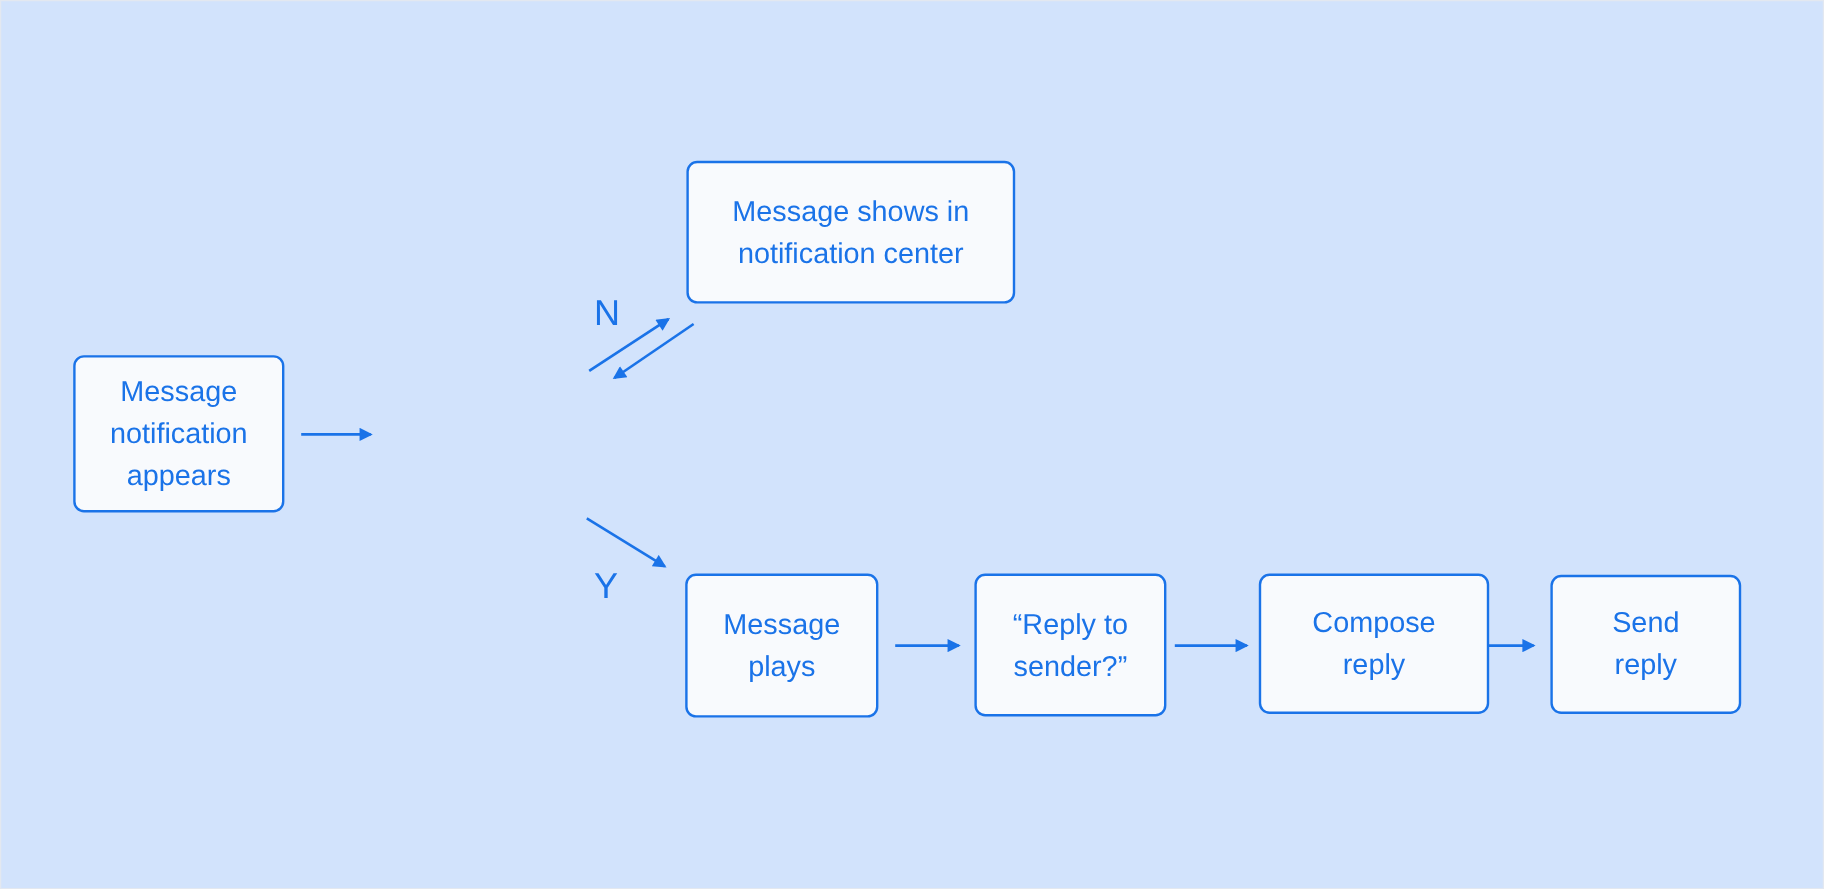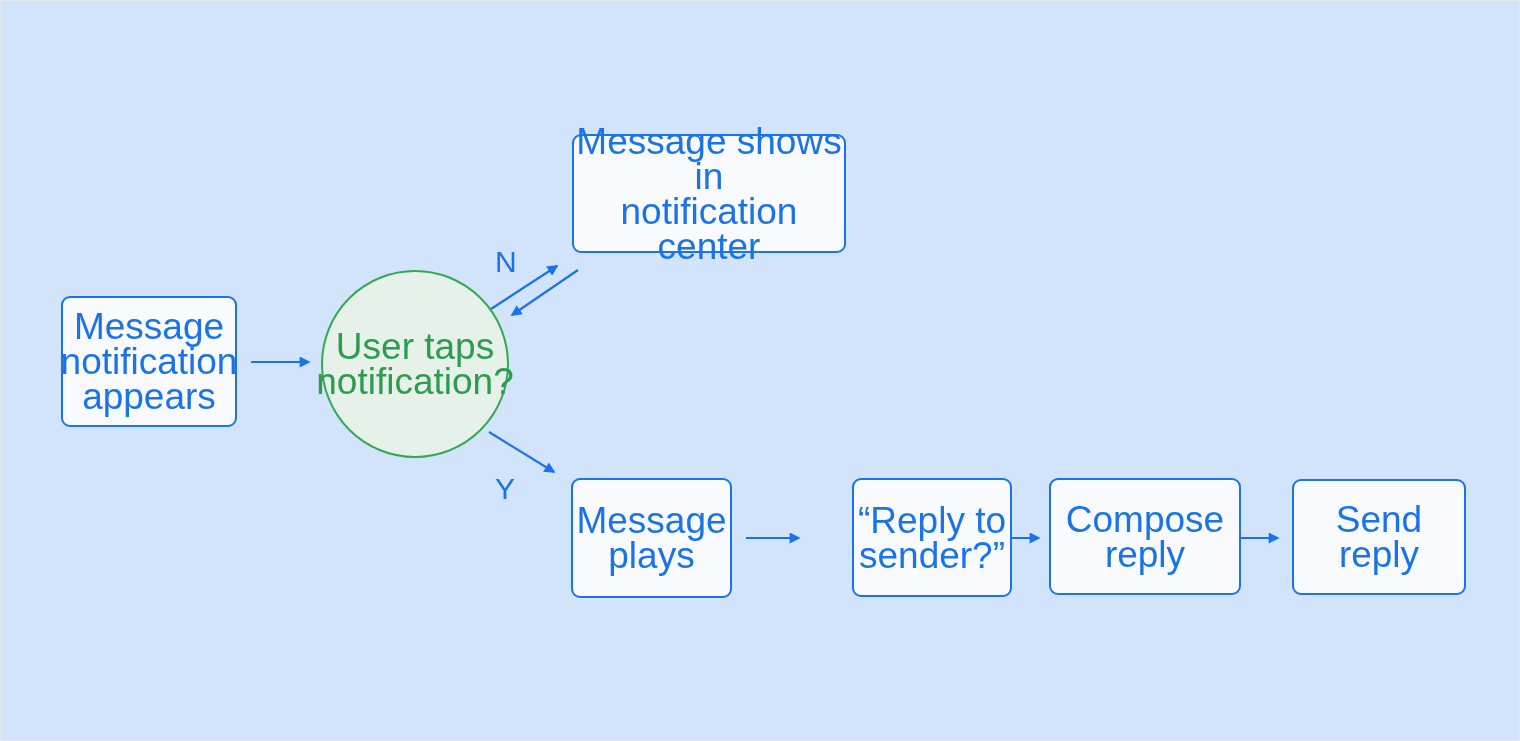--- a/index.html
+++ b/index.html
@@ -11,39 +11,39 @@
     box-sizing:border-box;
     overflow:hidden;
     font-family:"Liberation Sans","DejaVu Sans",sans-serif;
   }
   .arrows{position:absolute;left:0;top:0;width:1520px;height:741px;pointer-events:none;}
   .node{
     position:absolute;
     display:flex;align-items:center;justify-content:center;
     text-align:center;white-space:pre-line;
     box-sizing:border-box;
-    font-size:37px;line-height:35px;
+    font-size:24px;line-height:35px;
     color:#1A73E8;
     background:#F8FAFD;
     border:2px solid #1A73E8;
     border-radius:9px;
   }
   .decision{
     border-radius:50%;
     background:#E6F2E9;
     border-color:#34A853;
     color:#2E9B4E;
   }
   .n-appears {left:60px;  top:295px; width:176px; height:131px;}
   .n-decision{left:320px; top:269px; width:188px; height:188px;}
   .n-shows   {left:571px; top:133px; width:274px; height:119px;}
   .n-plays   {left:570px; top:477px; width:161px; height:120px;}
-  .n-reply   {left:811px; top:477px; width:160px; height:119px;margin-left:40px;}
+  .n-reply   {left:811px; top:477px; width:160px; height:119px;}
   .n-compose {left:1048px;top:477px; width:192px; height:117px;}
-  .n-send    {left:1291px;top:478px; width:174px; height:116px;}
+  .n-send    {left:1291px;top:478px; width:159px; height:116px;}
   .edge-label{
     position:absolute;
     color:#1A73E8;
     font-size:30px;line-height:30px;
   }
   .lbl-n{left:494px;top:246px;}
   .lbl-y{left:494px;top:473px;}
 </style>
 </head>
 <body>
@@ -64,22 +64,20 @@
       <line x1="745" y1="537" x2="798" y2="537" marker-end="url(#ah)"></line>
       <line x1="978" y1="537" x2="1038" y2="537" marker-end="url(#ah)"></line>
       <line x1="1217" y1="537" x2="1277" y2="537" marker-end="url(#ah)"></line>
     </g>
   </svg>
 
   <div class="node n-appears">Message
 notification
 appears</div>
 
-  <div class="node decision n-decision">User taps
-notification?</div>
 
   <div class="node n-shows">Message shows in
 notification center</div>
 
   <div class="node n-plays">Message
 plays</div>
 
   <div class="node n-reply">“Reply to
 sender?”</div>
 

